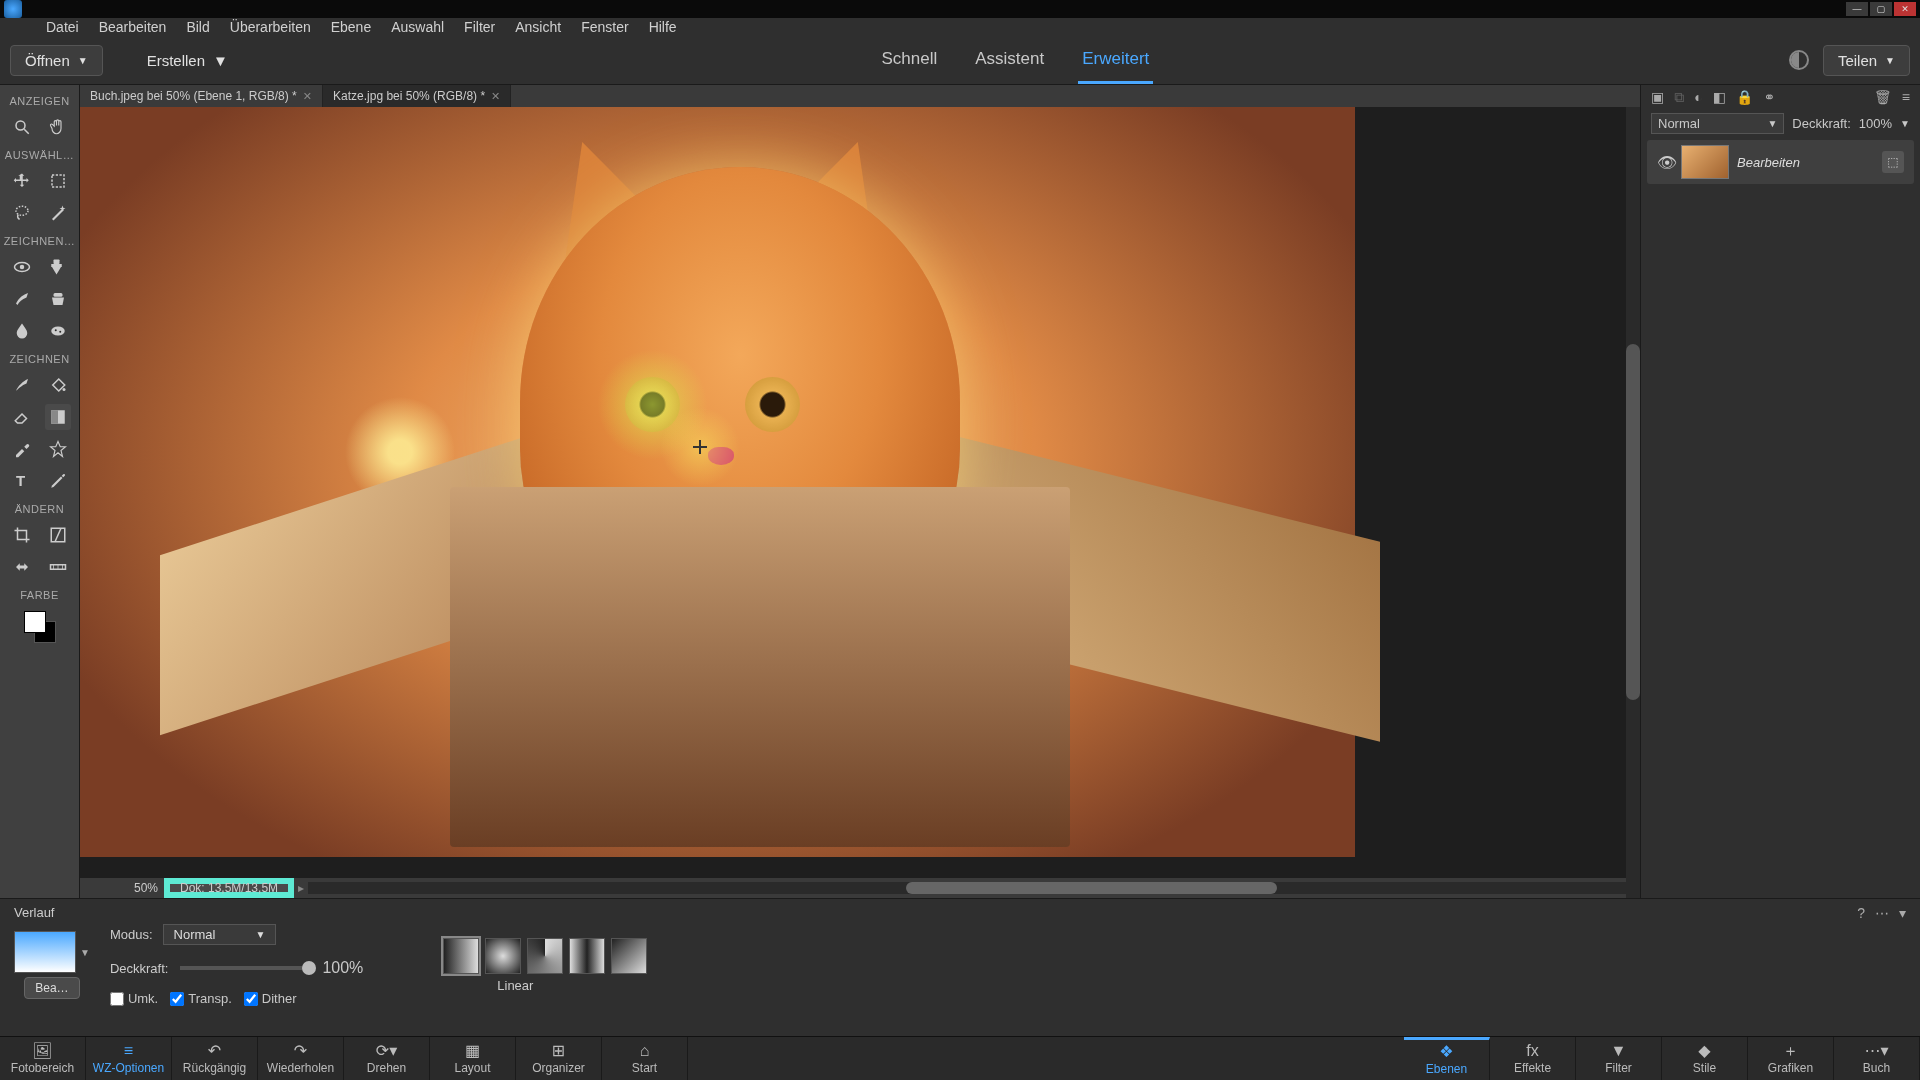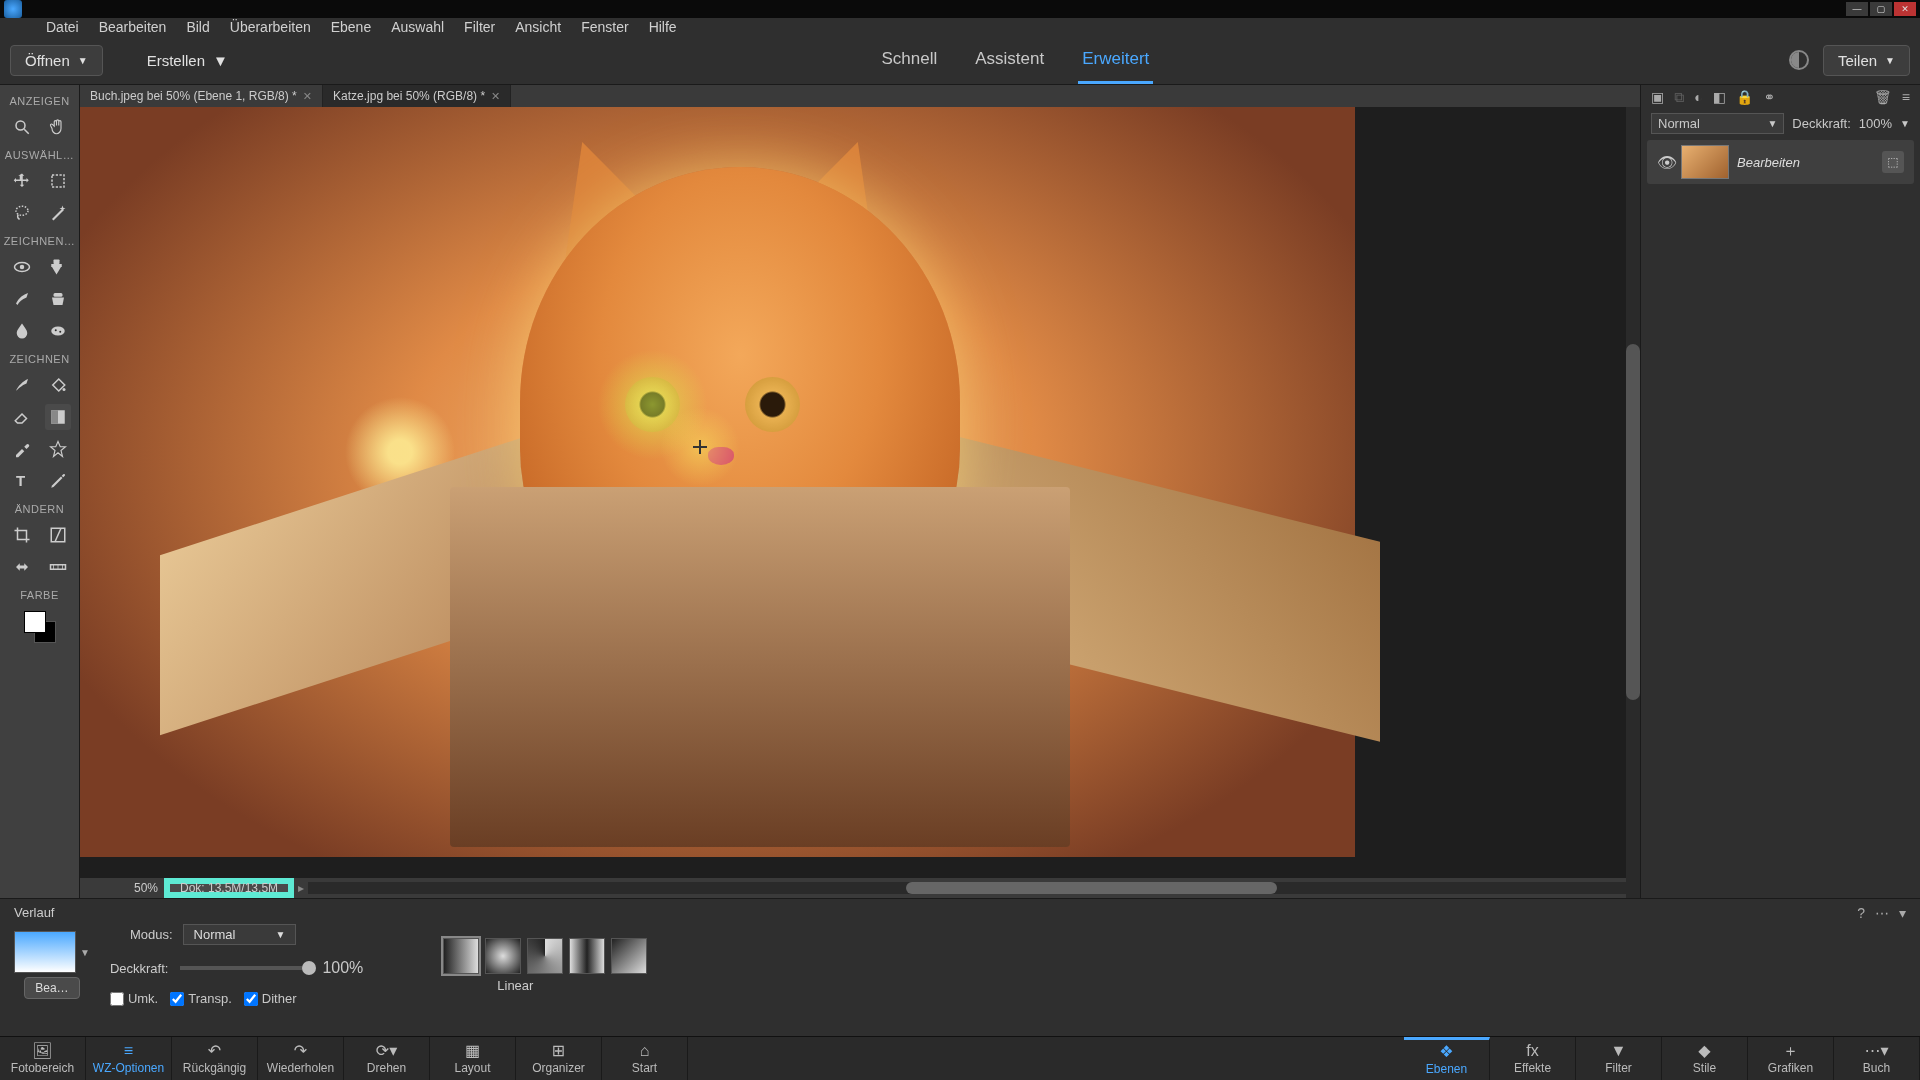--- a/index.html
+++ b/index.html
@@ -443,21 +443,21 @@
   <div class="opt-title">Verlauf</div>
   <div class="opt-row">
     <div style="display:flex;flex-direction:column;align-items:center;gap:4px;">
       <div style="display:flex;align-items:center;gap:4px;">
         <div class="grad-preview"></div>
         <span class="grad-caret">▼</span>
       </div>
       <div class="btn-edit">Bea…</div>
     </div>
     <div style="display:flex;flex-direction:column;gap:8px;">
-      <div style="display:flex;align-items:center;gap:10px;margin-left:20px;">
+      <div style="display:flex;align-items:center;gap:10px;">
         <span class="opt-label">Modus:</span>
         <div class="opt-select">
           <span>Normal</span>
           <span style="font-size:10px;">▼</span>
         </div>
       </div>
       <div class="opt-row2">
         <span class="opt-label">Deckkraft:</span>
         <div class="slider">
             <div class="slider-thumb"></div>

